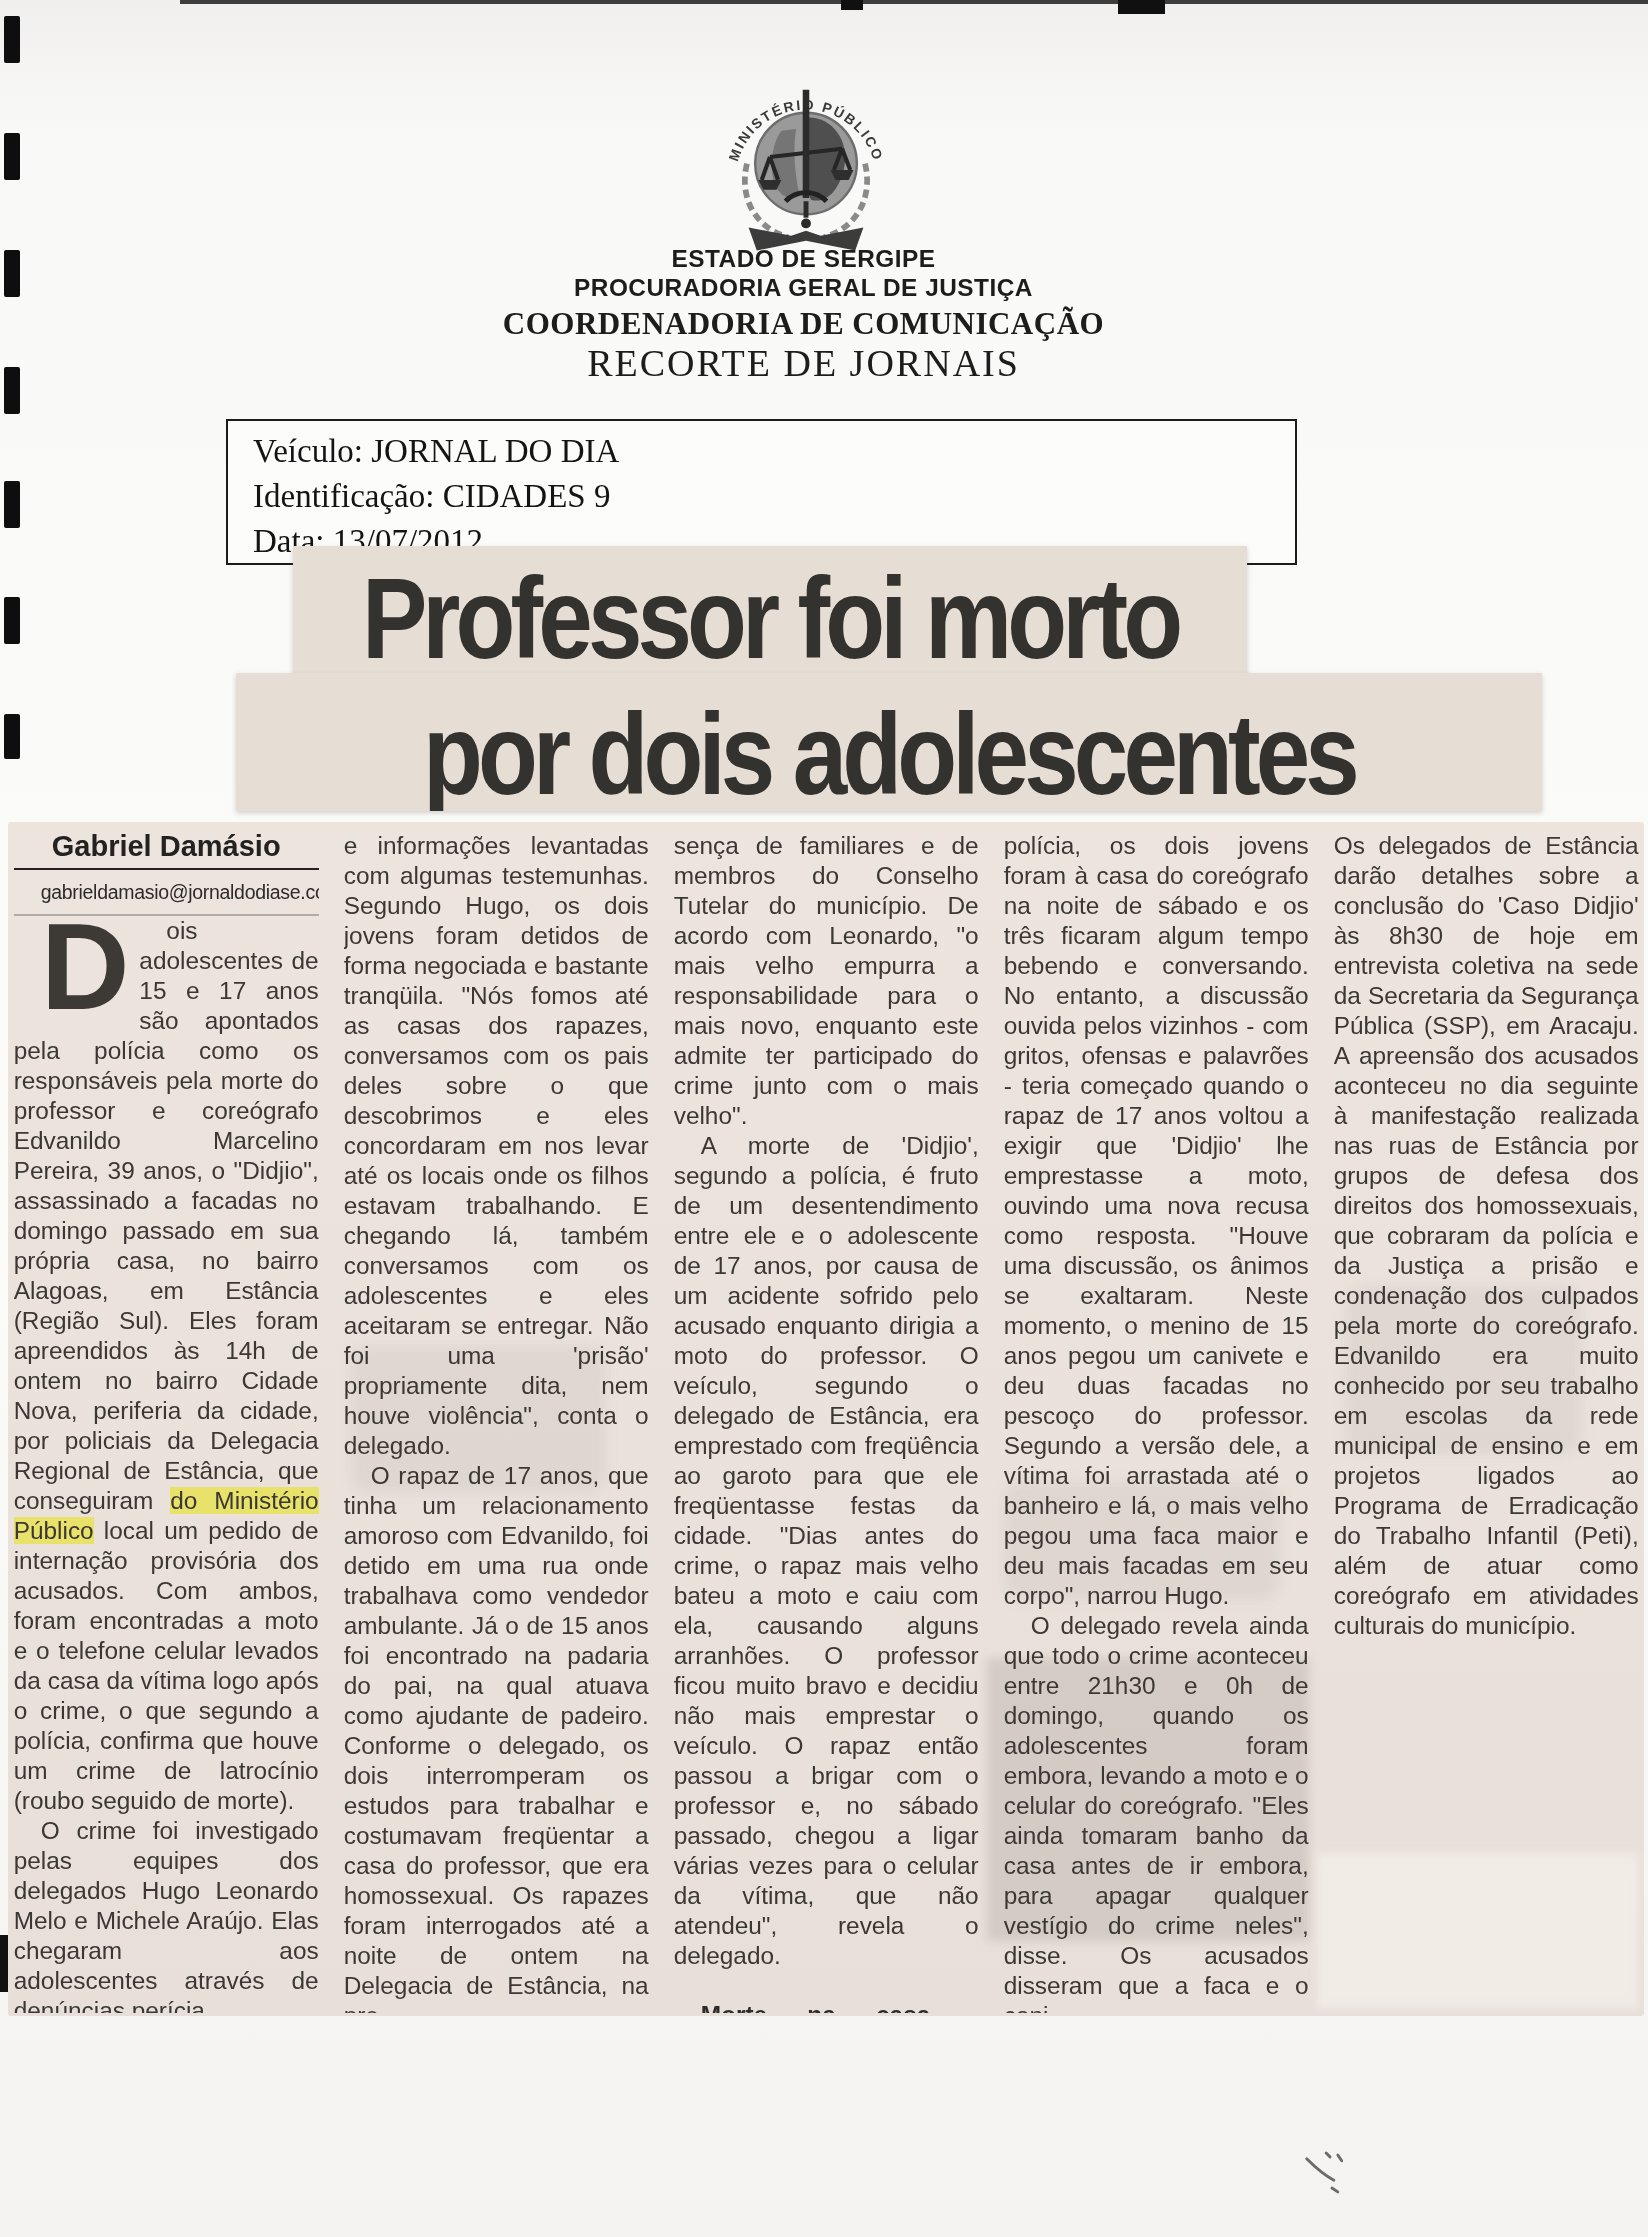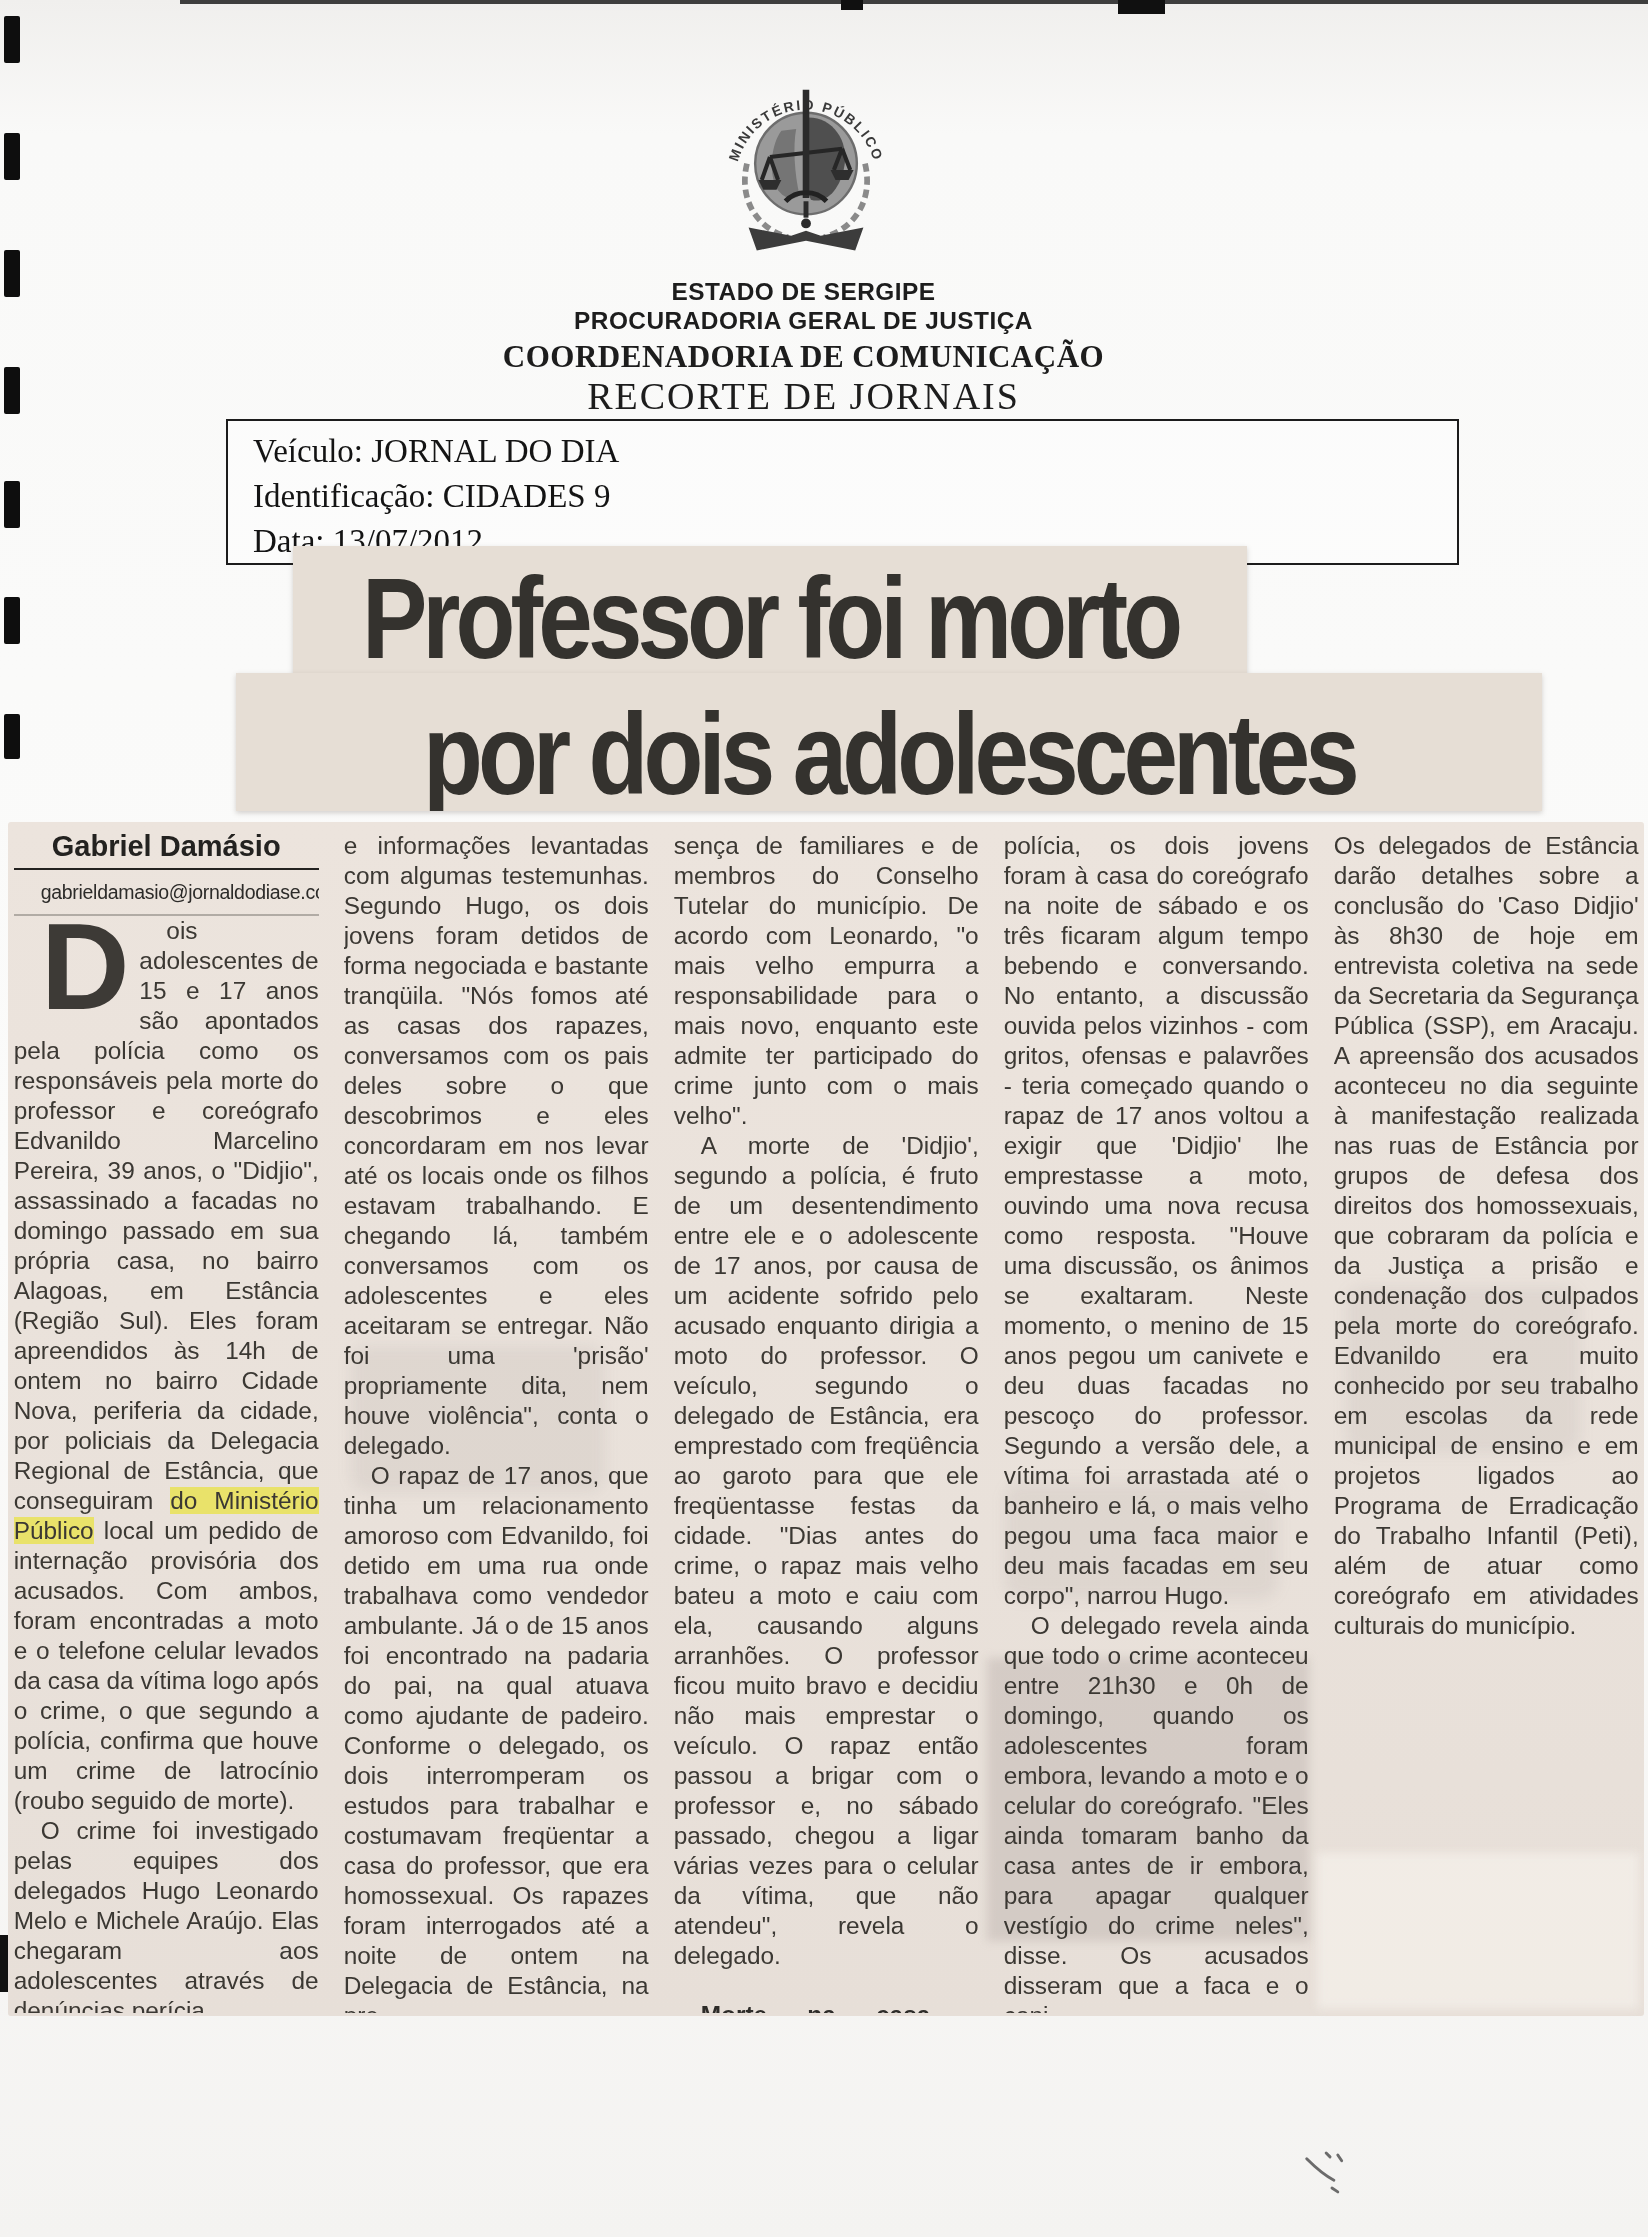--- a/index.html
+++ b/index.html
@@ -12,27 +12,27 @@
     position:relative;width:1648px;height:2237px;overflow:hidden;
     background:linear-gradient(180deg,#f0efed 0%,#f9f9f8 6%,#fbfbfa 55%,#f4f3f1 100%);
   }
   
   .top-scan-line{position:absolute;left:180px;top:0;width:1468px;height:3.9px;background:#1e1e1e;opacity:.85;}
   .edge-mark{position:absolute;left:3.9px;width:16.6px;background:#0e0e0e;border-radius:2px;}
   .top-mark{position:absolute;top:0;background:#101010;}
   .left-bar{position:absolute;left:0;top:1935px;width:10.7px;height:57px;background:#111;}
   
   .logo-wrap{position:absolute;left:724px;top:64px;width:164px;height:195px;}
-  .header-lines{position:absolute;left:0;top:277px;width:1607px;text-align:center;color:#1d1d1d;}
+  .header-lines{position:absolute;left:0;top:244px;width:1607px;text-align:center;color:#1d1d1d;}
   .hl-sans{font-family:"Liberation Sans",sans-serif;font-weight:bold;font-size:24.4px;line-height:29px;letter-spacing:0.5px;}
   .hl-serif1{font-family:"Liberation Serif",serif;font-weight:bold;font-size:31px;line-height:37px;letter-spacing:0.5px;margin-top:2.9px;}
   .hl-serif2{font-family:"Liberation Serif",serif;font-weight:normal;font-size:38px;line-height:43px;letter-spacing:2px;}
   
   .info-box{
-    position:absolute;left:226px;top:419px;width:1233px;height:146px;
+    position:absolute;left:226px;top:419px;width:1071px;height:146px;
     border:2px solid #1c1c1c;background:rgba(255,255,255,.4);
     font-family:"Liberation Serif",serif;font-size:33px;color:#141414;
     padding:7.8px 0 0 25px;box-sizing:border-box;line-height:45px;
   }
   
   .strip{
     position:absolute;background:#e6ded5;box-shadow:0 2px 4.9px rgba(90,80,70,.25);
     display:flex;align-items:flex-end;justify-content:center;
     color:#34322e;font-weight:bold;letter-spacing:-4.9px;
     font-family:"Liberation Sans",sans-serif;overflow:hidden;white-space:nowrap;

